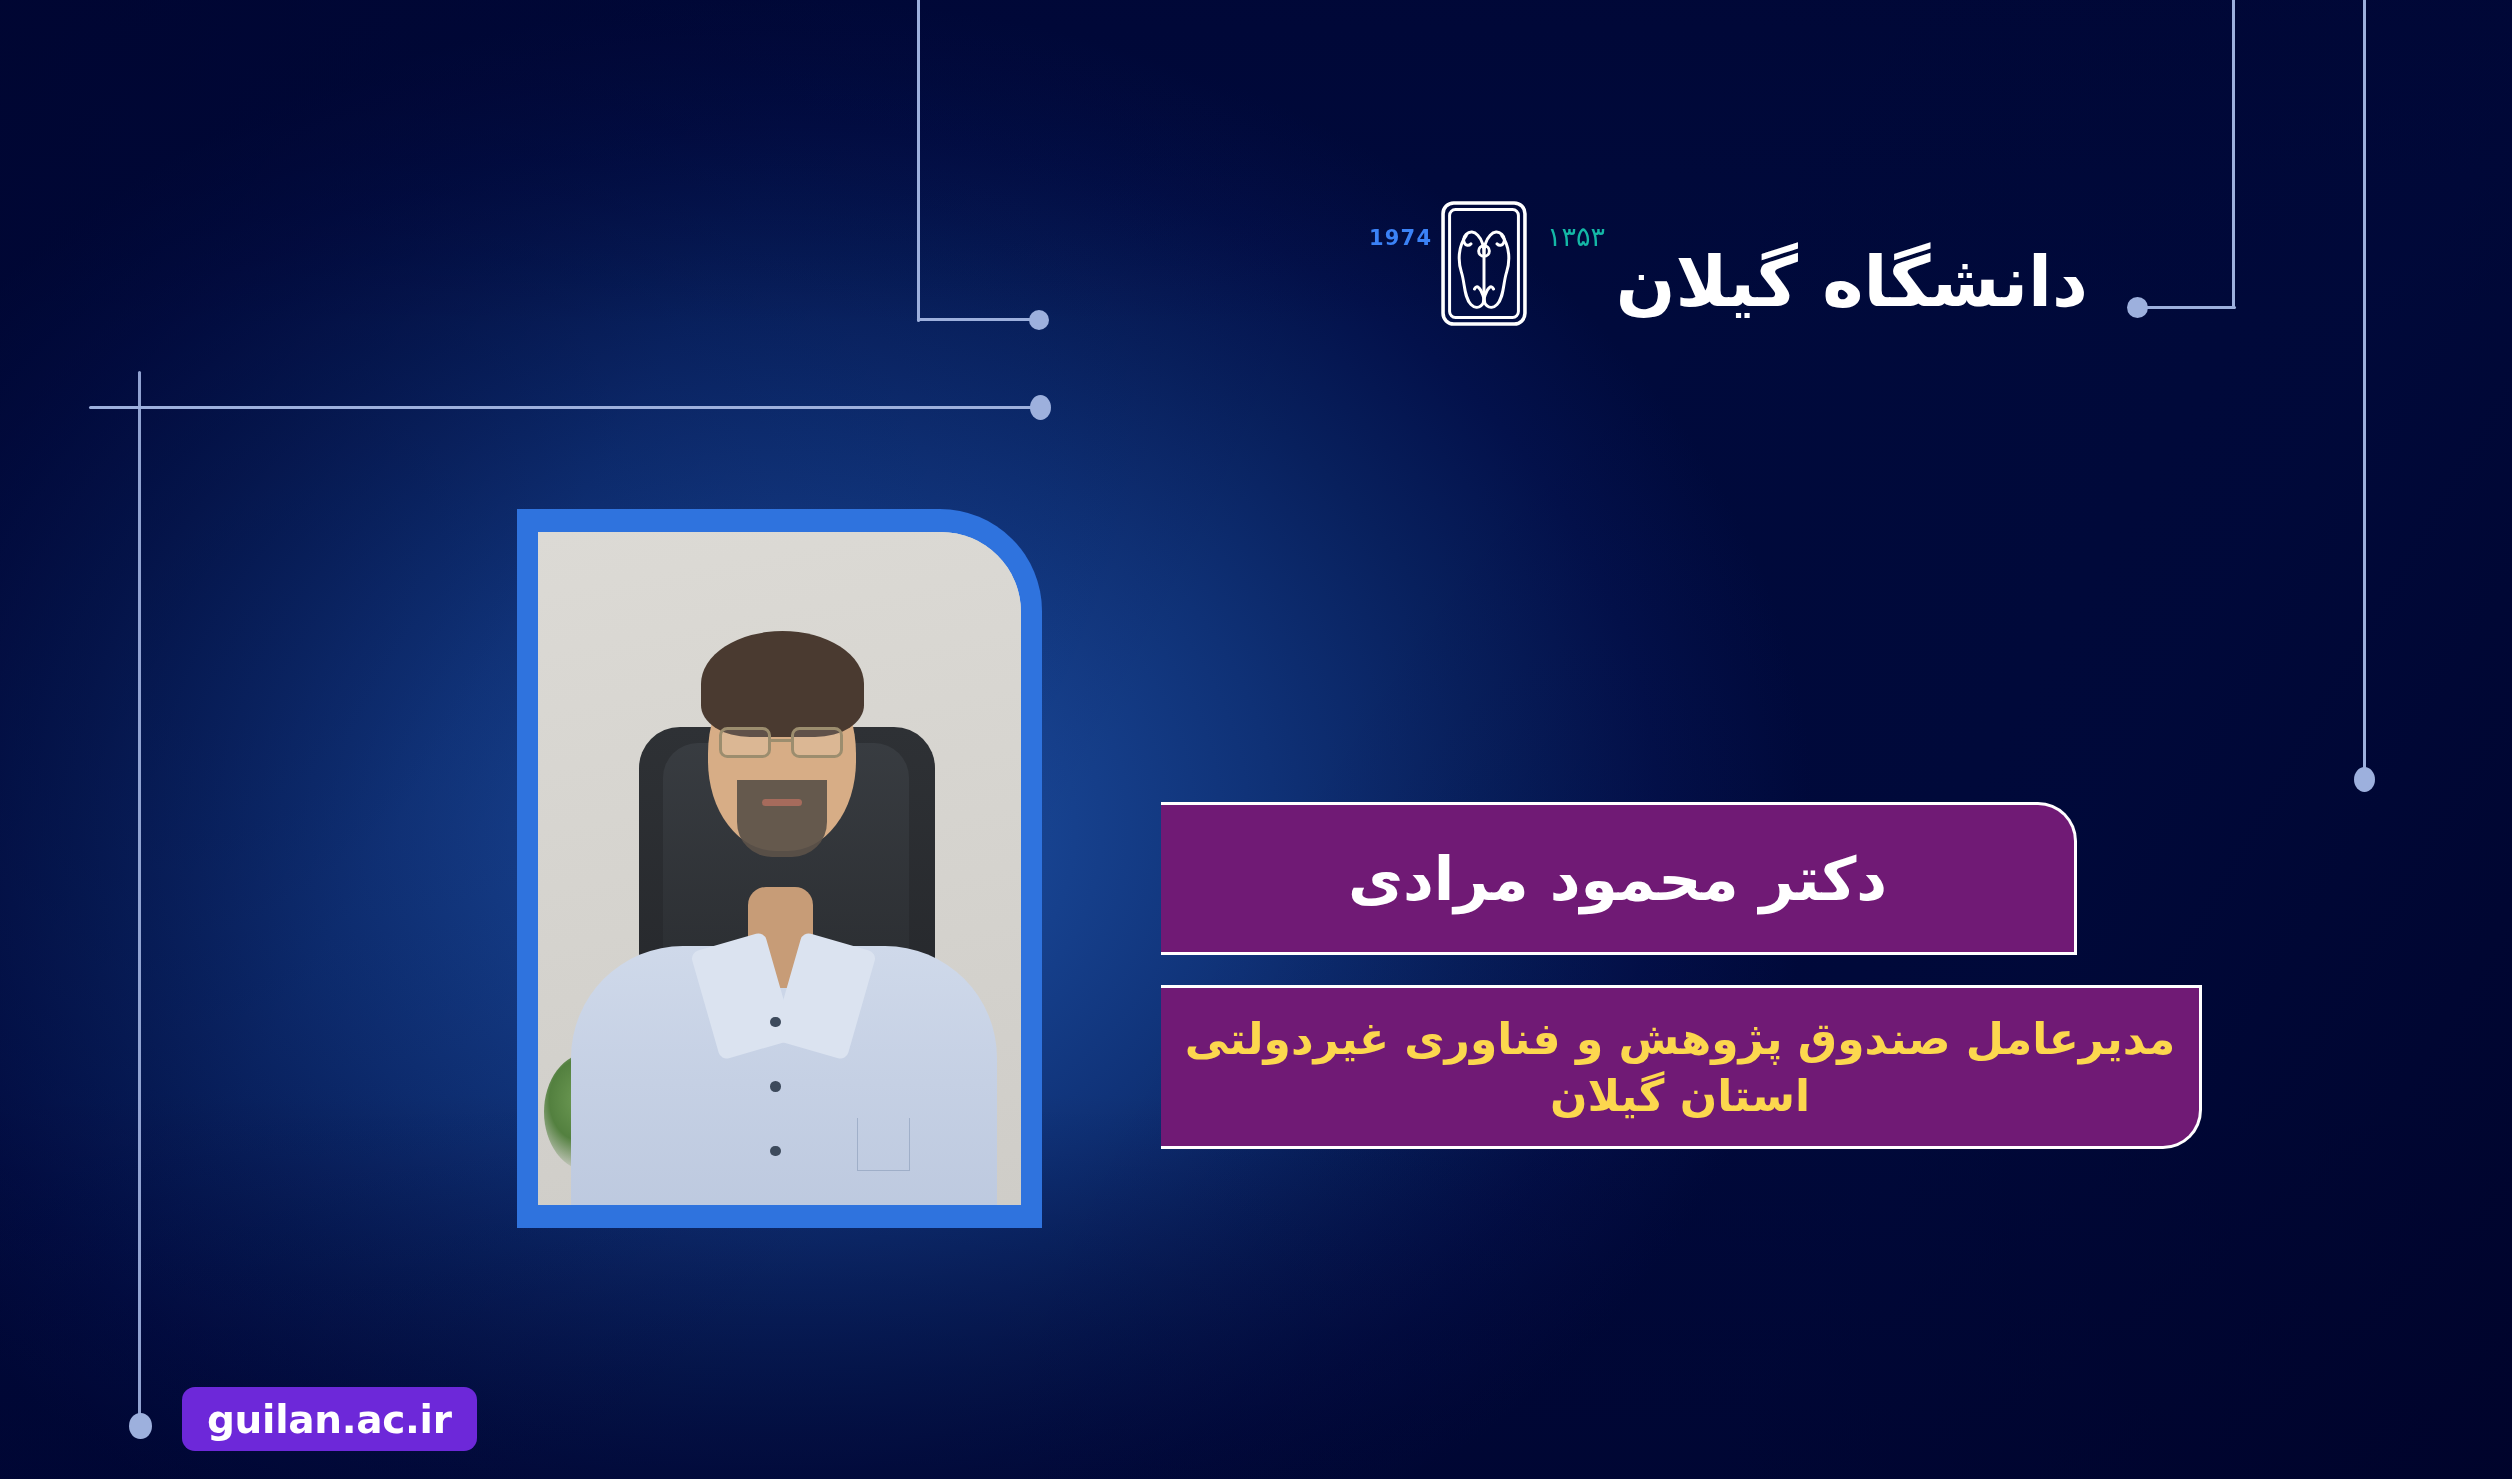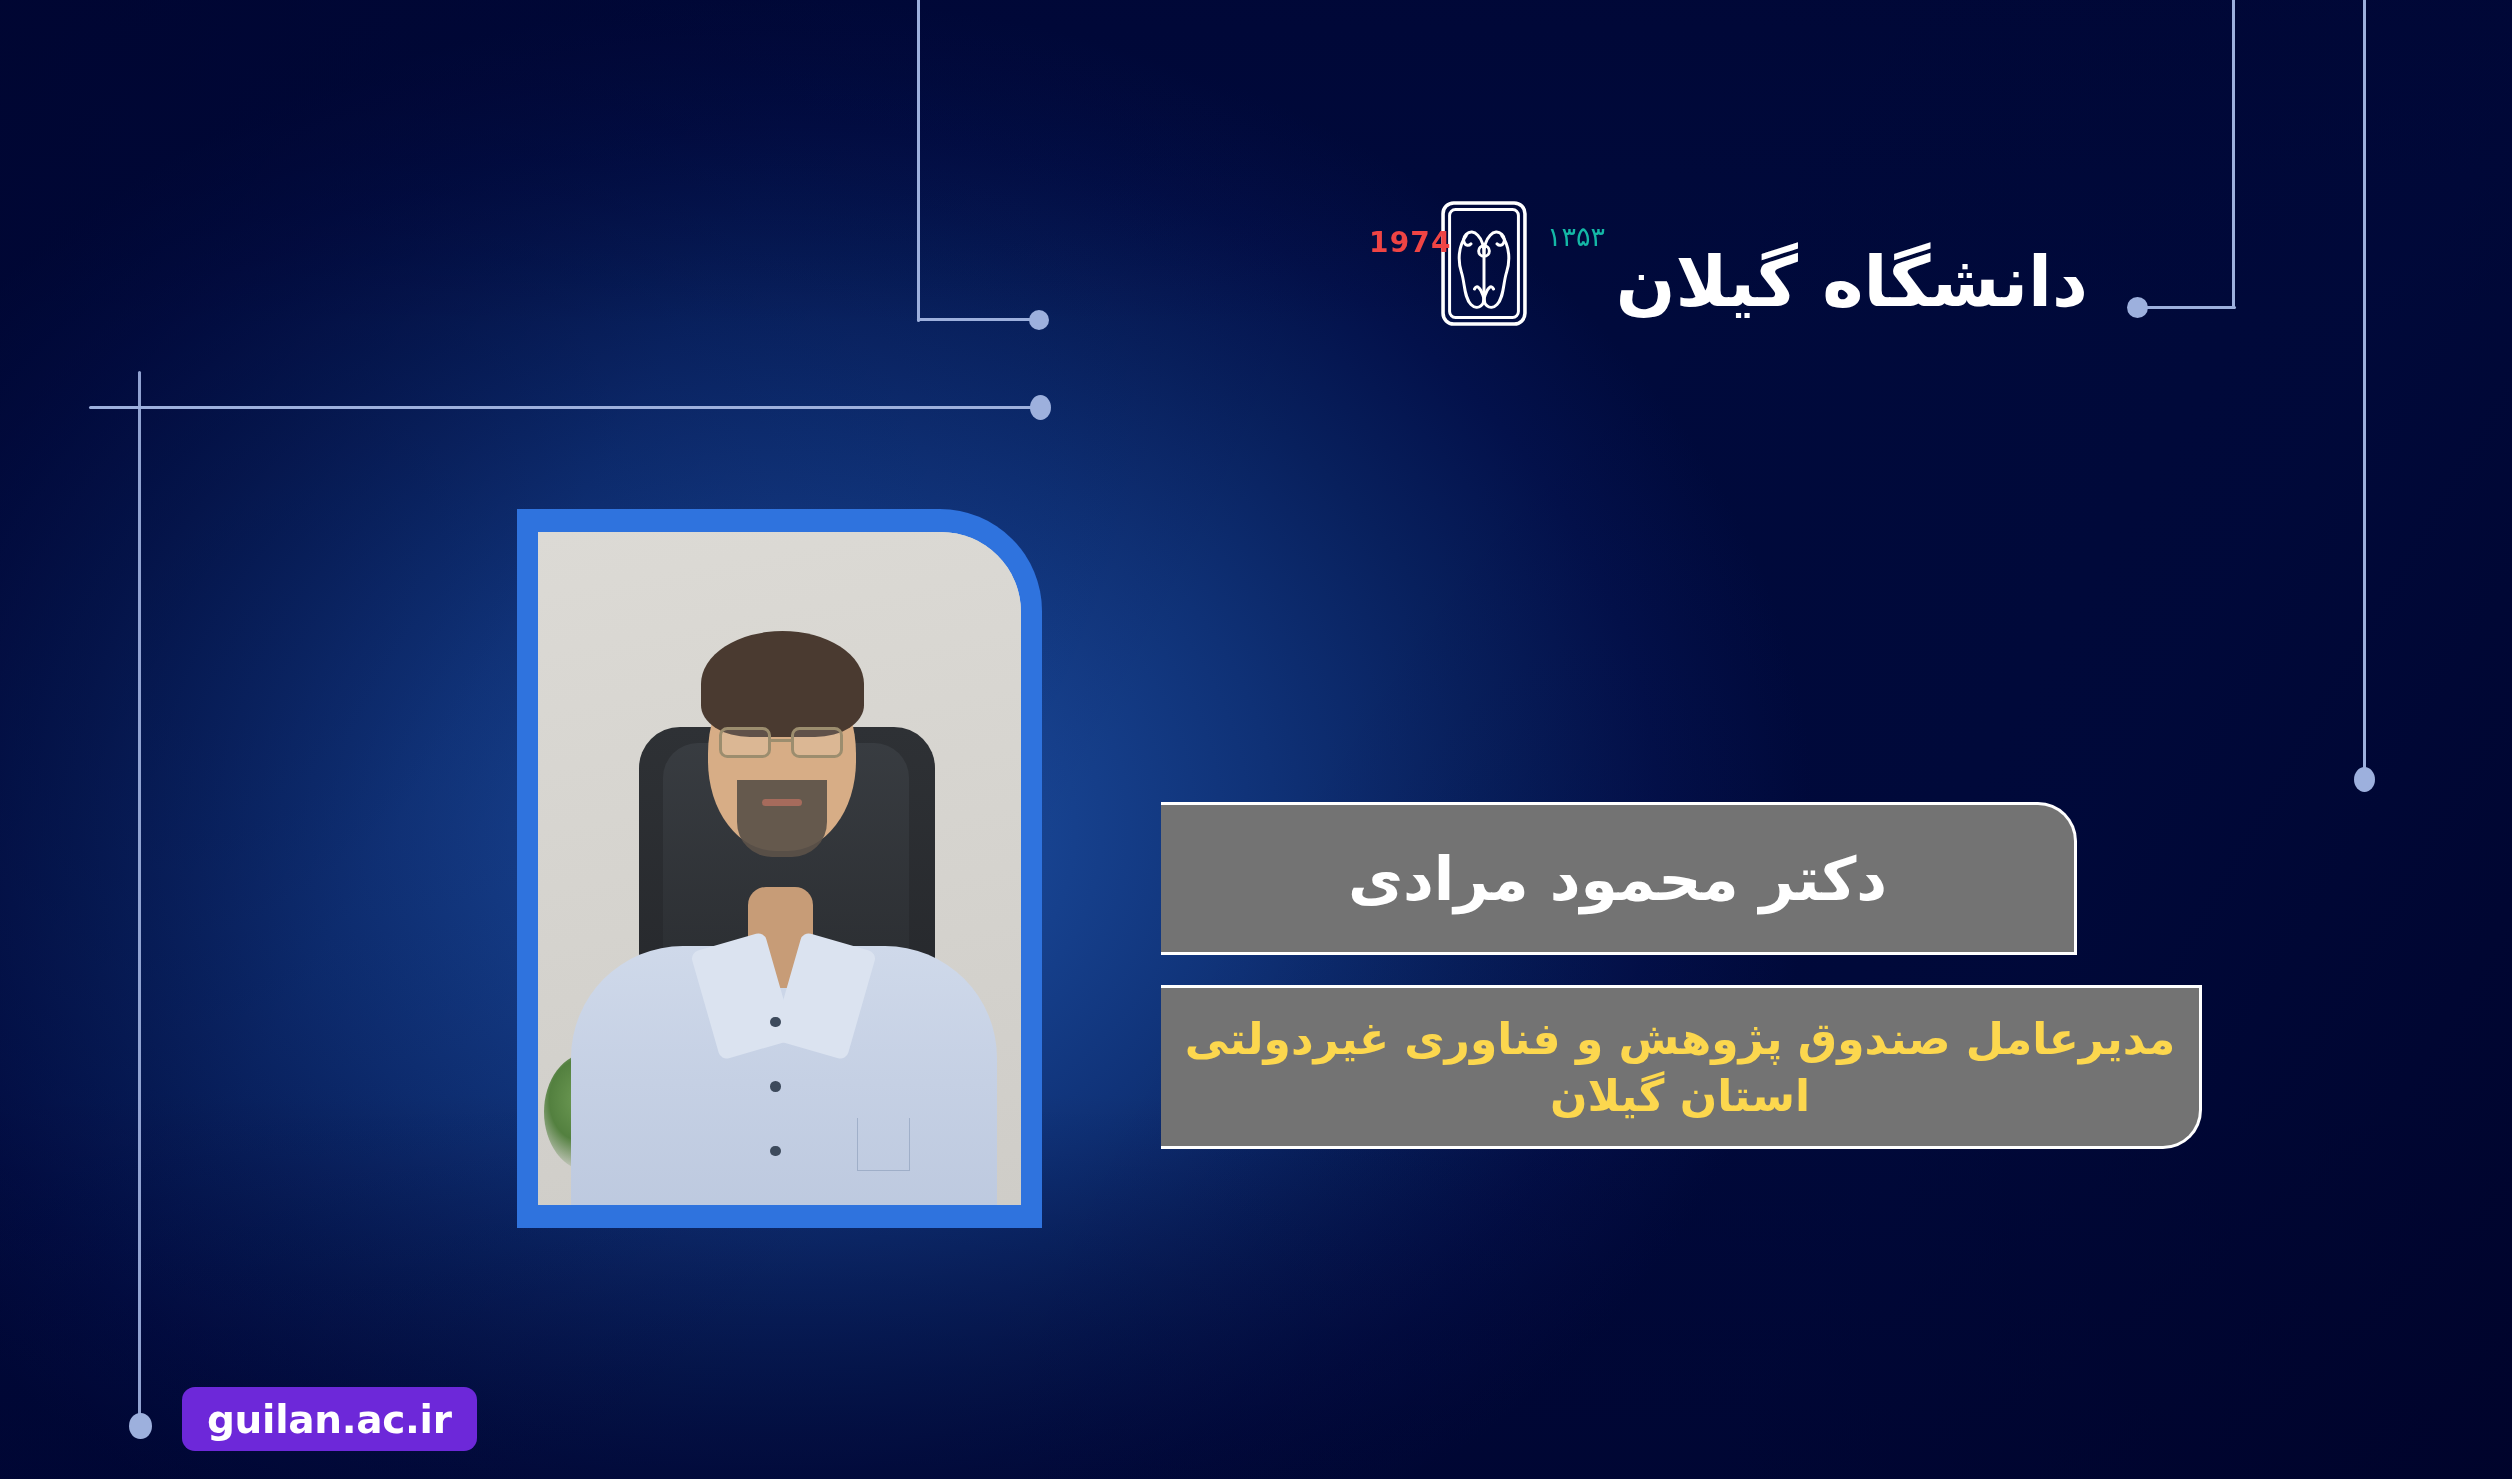--- a/index.html
+++ b/index.html
@@ -73,21 +73,21 @@
     text-align:left;
     color:#ffffff;
     line-height:1.02;
     white-space:nowrap;
   }
   .logo-en .l1{font-size:37px;font-weight:400;letter-spacing:0px;display:block;}
   .logo-en .l2{font-size:39px;font-weight:700;letter-spacing:9.5px;display:block;margin-top:3.5px;}
   .logo-year-en{
     position:absolute;
     left:1369px; top:226px;
-    color:#ef4444;font-size:28px;font-weight:700;letter-spacing:1.2px;
+    color:#3b82f6;font-size:21px;font-weight:700;letter-spacing:1.2px;
   }
 
   
   .portrait-frame{
     position:absolute;
     left:517px; top:509px;
     width:525px; height:719px;
     background:#2f73de;
     border-radius:0 102px 0 0;
     box-shadow:0 0 0 0 rgba(0,0,0,0);
@@ -166,21 +166,21 @@
   .ph-pocket{
     left:319px;top:586px;width:53px;height:53px;
     border-left:1.8px solid rgba(120,140,170,.45);
     border-bottom:1.8px solid rgba(120,140,170,.45);
     border-right:1.8px solid rgba(120,140,170,.45);
   }
 
   
   .banner{
     position:absolute;
-    background:#737373;
+    background:#701a75;
     border:3px solid #ffffff;
     display:flex;align-items:center;justify-content:center;
     direction:rtl;
     text-align:center;
   }
   .banner-name{
     left:1161px; top:802px;
     width:916px; height:153px;
     border-radius:0 39px 0 0;
     border-left:none;

